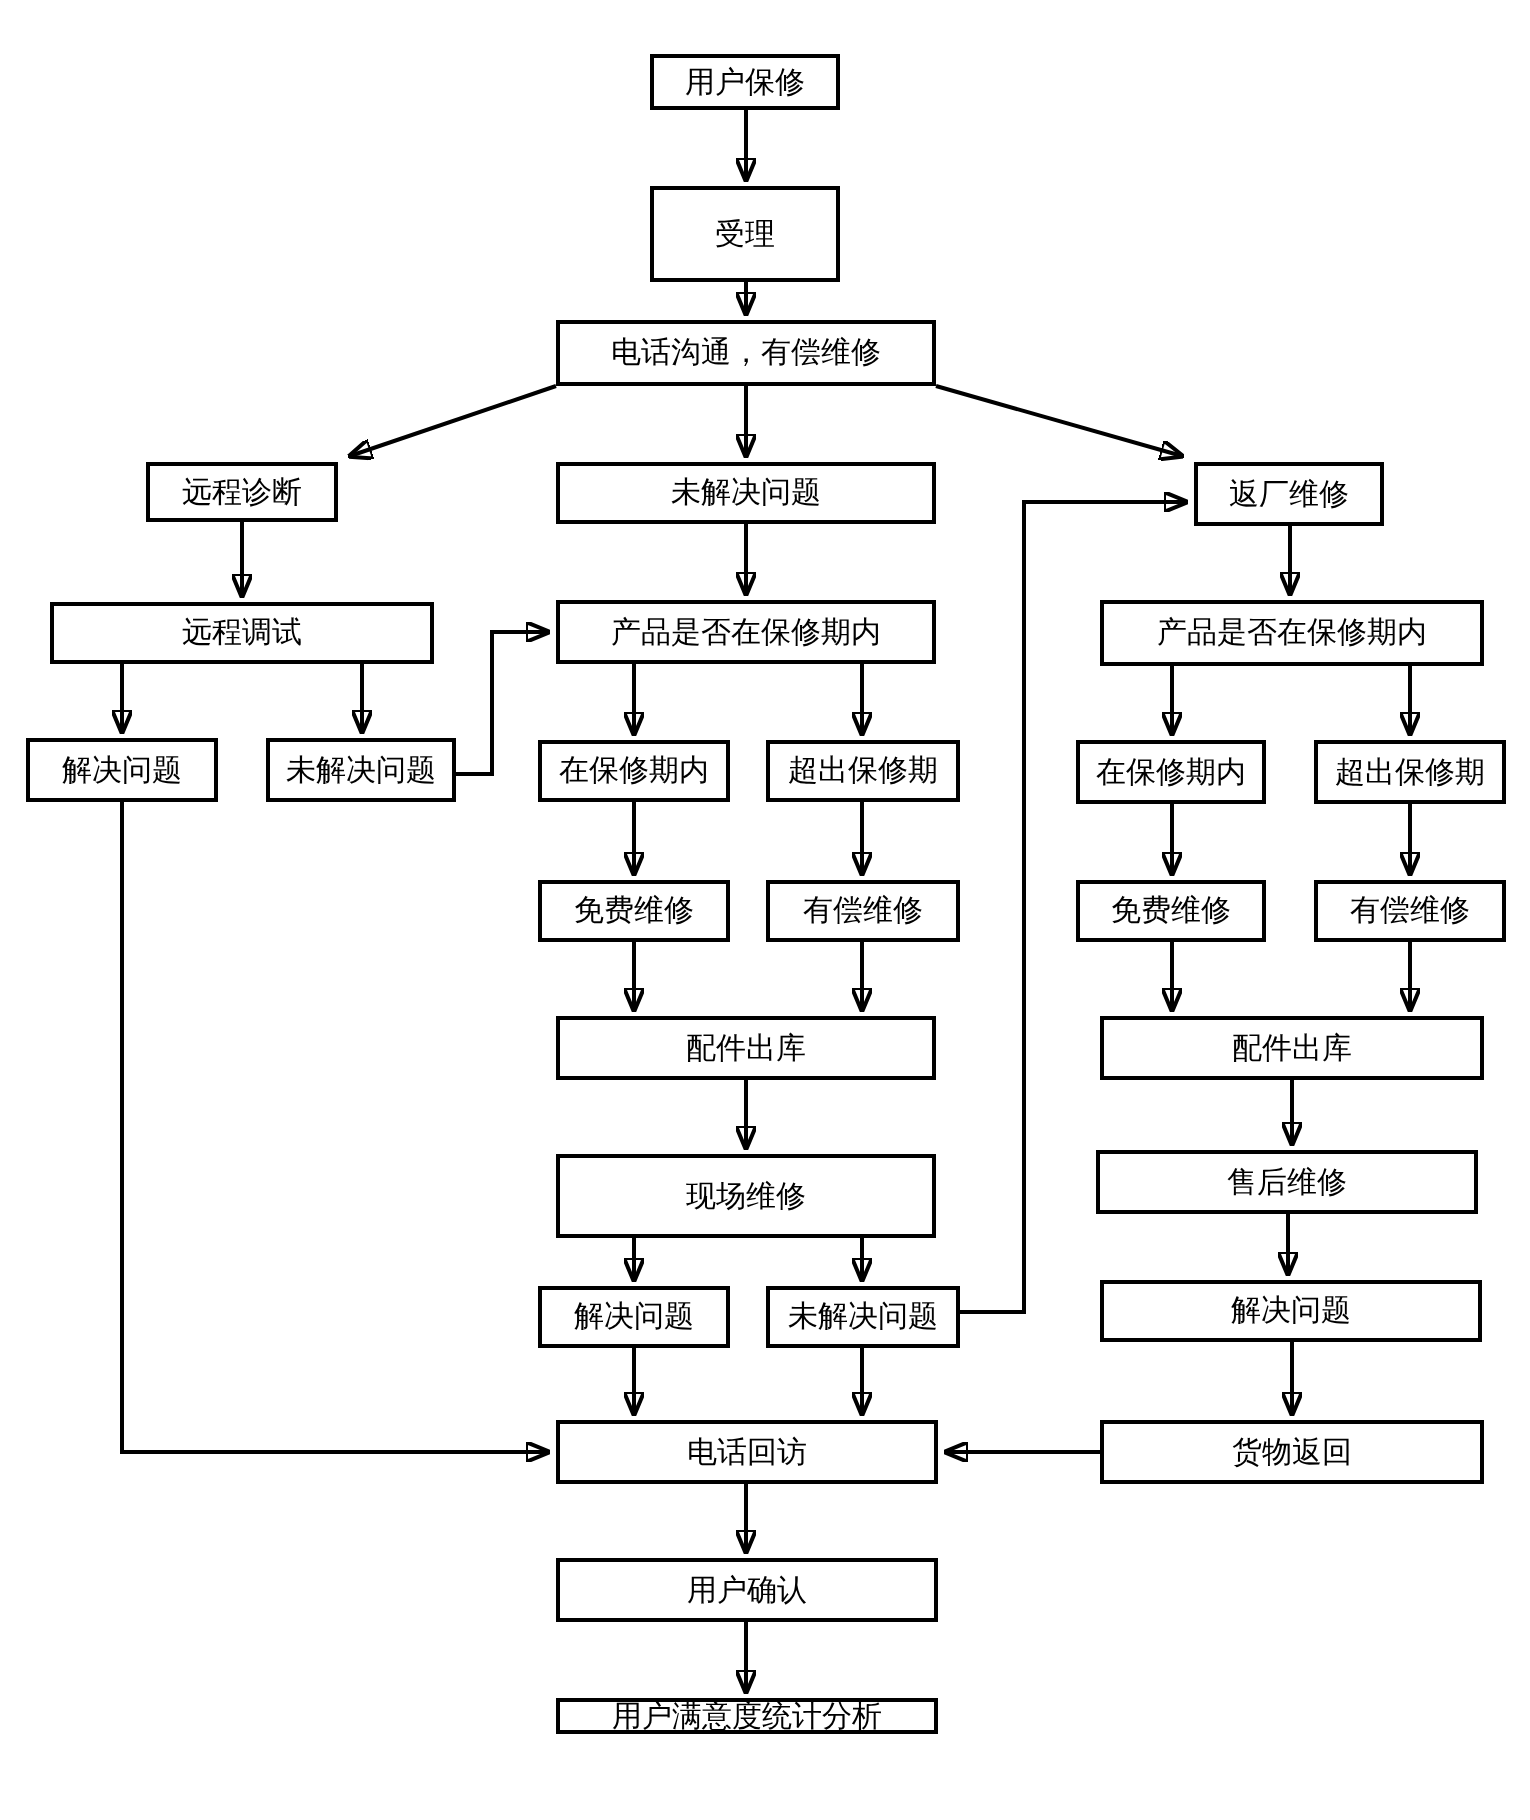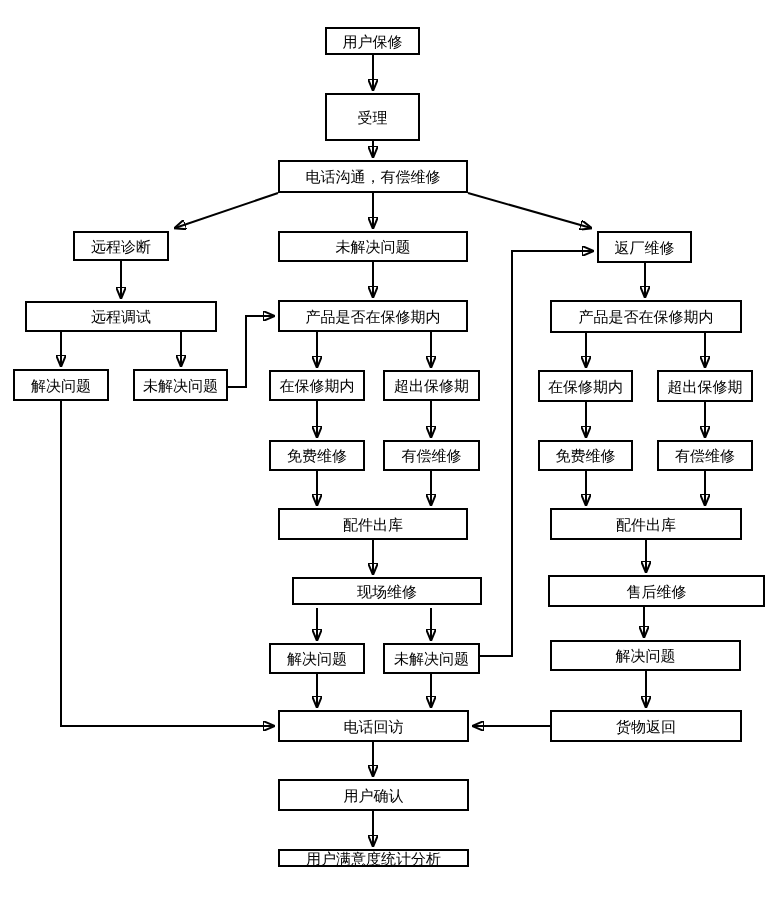--- a/index.html
+++ b/index.html
@@ -85,22 +85,22 @@
   <div class="node" style="left:269px;top:370px;width:96px;height:31px">在保修期内</div>
   <div class="node" style="left:383px;top:370px;width:97px;height:31px">超出保修期</div>
   <div class="node" style="left:538px;top:370px;width:95px;height:32px">在保修期内</div>
   <div class="node" style="left:657px;top:370px;width:96px;height:32px">超出保修期</div>
   <div class="node" style="left:269px;top:440px;width:96px;height:31px">免费维修</div>
   <div class="node" style="left:383px;top:440px;width:97px;height:31px">有偿维修</div>
   <div class="node" style="left:538px;top:440px;width:95px;height:31px">免费维修</div>
   <div class="node" style="left:657px;top:440px;width:96px;height:31px">有偿维修</div>
   <div class="node" style="left:278px;top:508px;width:190px;height:32px">配件出库</div>
   <div class="node" style="left:550px;top:508px;width:192px;height:32px">配件出库</div>
-  <div class="node" style="left:292px;top:577px;width:190px;height:28px">现场维修</div>
-  <div class="node" style="left:548px;top:575px;width:217px;height:32px">售后维修</div>
+  <div class="node" style="left:278px;top:577px;width:190px;height:42px">现场维修</div>
+  <div class="node" style="left:548px;top:575px;width:191px;height:32px">售后维修</div>
   <div class="node" style="left:269px;top:643px;width:96px;height:31px">解决问题</div>
   <div class="node" style="left:383px;top:643px;width:97px;height:31px">未解决问题</div>
   <div class="node" style="left:550px;top:640px;width:191px;height:31px">解决问题</div>
   <div class="node" style="left:550px;top:710px;width:192px;height:32px">货物返回</div>
   <div class="node" style="left:278px;top:710px;width:191px;height:32px">电话回访</div>
   <div class="node" style="left:278px;top:779px;width:191px;height:32px">用户确认</div>
   <div class="node" style="left:278px;top:849px;width:191px;height:18px">用户满意度统计分析</div>
 
 </div>
 

